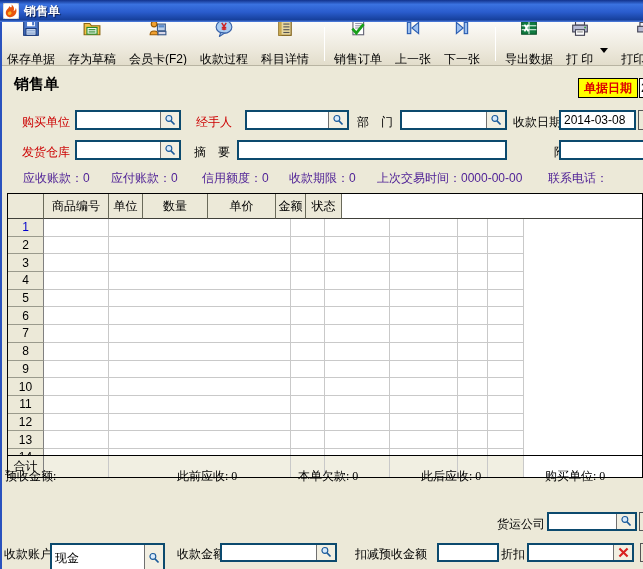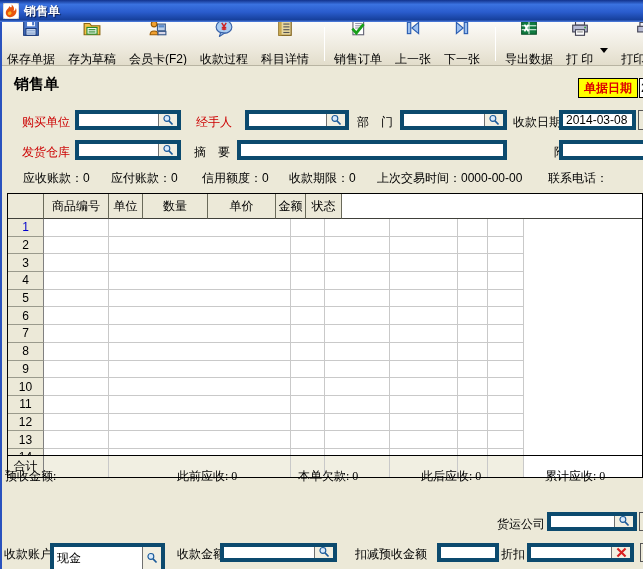--- a/index.html
+++ b/index.html
@@ -41,37 +41,37 @@
   .date-btn {
     position:absolute; left:578px; top:78px; width:60px; height:20px;
     background:#ffff00; border:1px solid #000; color:#dd0000; font-weight:bold;
     font-size:12px; font-family:inherit; line-height:17px; text-align:center;
   }
   .date-partial { position:absolute; left:639px; top:78px; width:12px; height:20px; background:#fff; border:1px solid #000; padding:2px 0 0 1px; overflow:hidden; }
 
   
   .lbl { position:absolute; white-space:nowrap; }
   .lbl.red { color:#cc0000; }
-  .field { position:absolute; height:20px; background:#fff; border:4px solid #0c4a6e; }
+  .field { position:absolute; height:20px; background:#fff; border:2px solid #0c4a6e; }
   .field input {
     position:absolute; left:0; top:0; width:100%; height:100%;
     border:none; outline:none; background:transparent;
     font:12px "Liberation Sans","DejaVu Sans",sans-serif; padding:0 3px;
   }
   .field.haslook input { width:calc(100% - 19px); }
   .look-btn, .x-btn {
     position:absolute; right:0; top:0; width:19px; height:100%;
     background:#f2efe2; border:none; border-left:1px solid #707070;
     display:flex; align-items:center; justify-content:center; padding:0; cursor:default;
   }
   .look-btn svg, .x-btn svg { width:13px; height:13px; }
   .clip-btn { position:absolute; width:10px; background:#ece9d8; border:1px solid #555; }
 
   
-  .status-item { position:absolute; top:170px; color:#000000; white-space:nowrap; }
+  .status-item { position:absolute; top:170px; color:#4c1d95; white-space:nowrap; }
 
   
   .grid {
     position:absolute; left:7px; top:193px; width:636px; height:285px;
     background:#fff; border:1px solid #000;
   }
   .grid-header { display:flex; height:25px; }
   .hcell {
     background:#ece9d8; border-right:1px solid #6a6a5a; border-bottom:1px solid #40403a;
     display:flex; align-items:center; justify-content:center; flex:none; overflow:hidden; white-space:nowrap;
@@ -466,21 +466,21 @@
       <div class="tcell c6"></div>
       <div class="tcell c7"></div>
       <div class="tfill"></div>
     </div>
   </div>
 
   <span class="sum-item" style="left:5px;"><span>预收金额:</span><span></span></span>
   <span class="sum-item" style="left:177px;"><span>此前应收: </span><span>0</span></span>
   <span class="sum-item" style="left:298px;"><span>本单欠款: </span><span>0</span></span>
   <span class="sum-item" style="left:421px;"><span>此后应收: </span><span>0</span></span>
-  <span class="sum-item" style="left:545px;"><span>累计应收: </span><span>0</span></span>
+  <span class="sum-item" style="left:545px;"><span>购买单位: </span><span>0</span></span>
 
   <span class="lbl" style="left:497px; top:516px;">货运公司</span>
   <div class="field haslook" style="left:547px; top:512px; width:90px; height:19px;">
     <input value="" style="">
     <button class="look-btn">
       <svg viewBox="0 0 16 16">
           <circle cx="6" cy="5.5" r="3.6" fill="#d8eafc" stroke="#1a5a9a" stroke-width="1.4"></circle>
           <line x1="8.6" y1="8.4" x2="13" y2="13" stroke="#1a5a9a" stroke-width="2"></line>
         </svg>
     </button>

